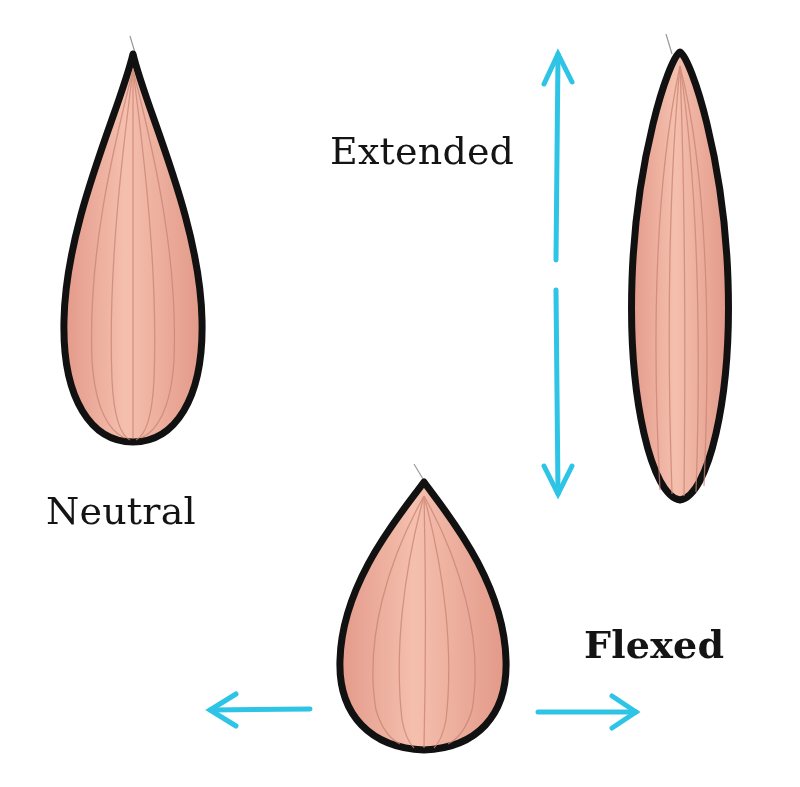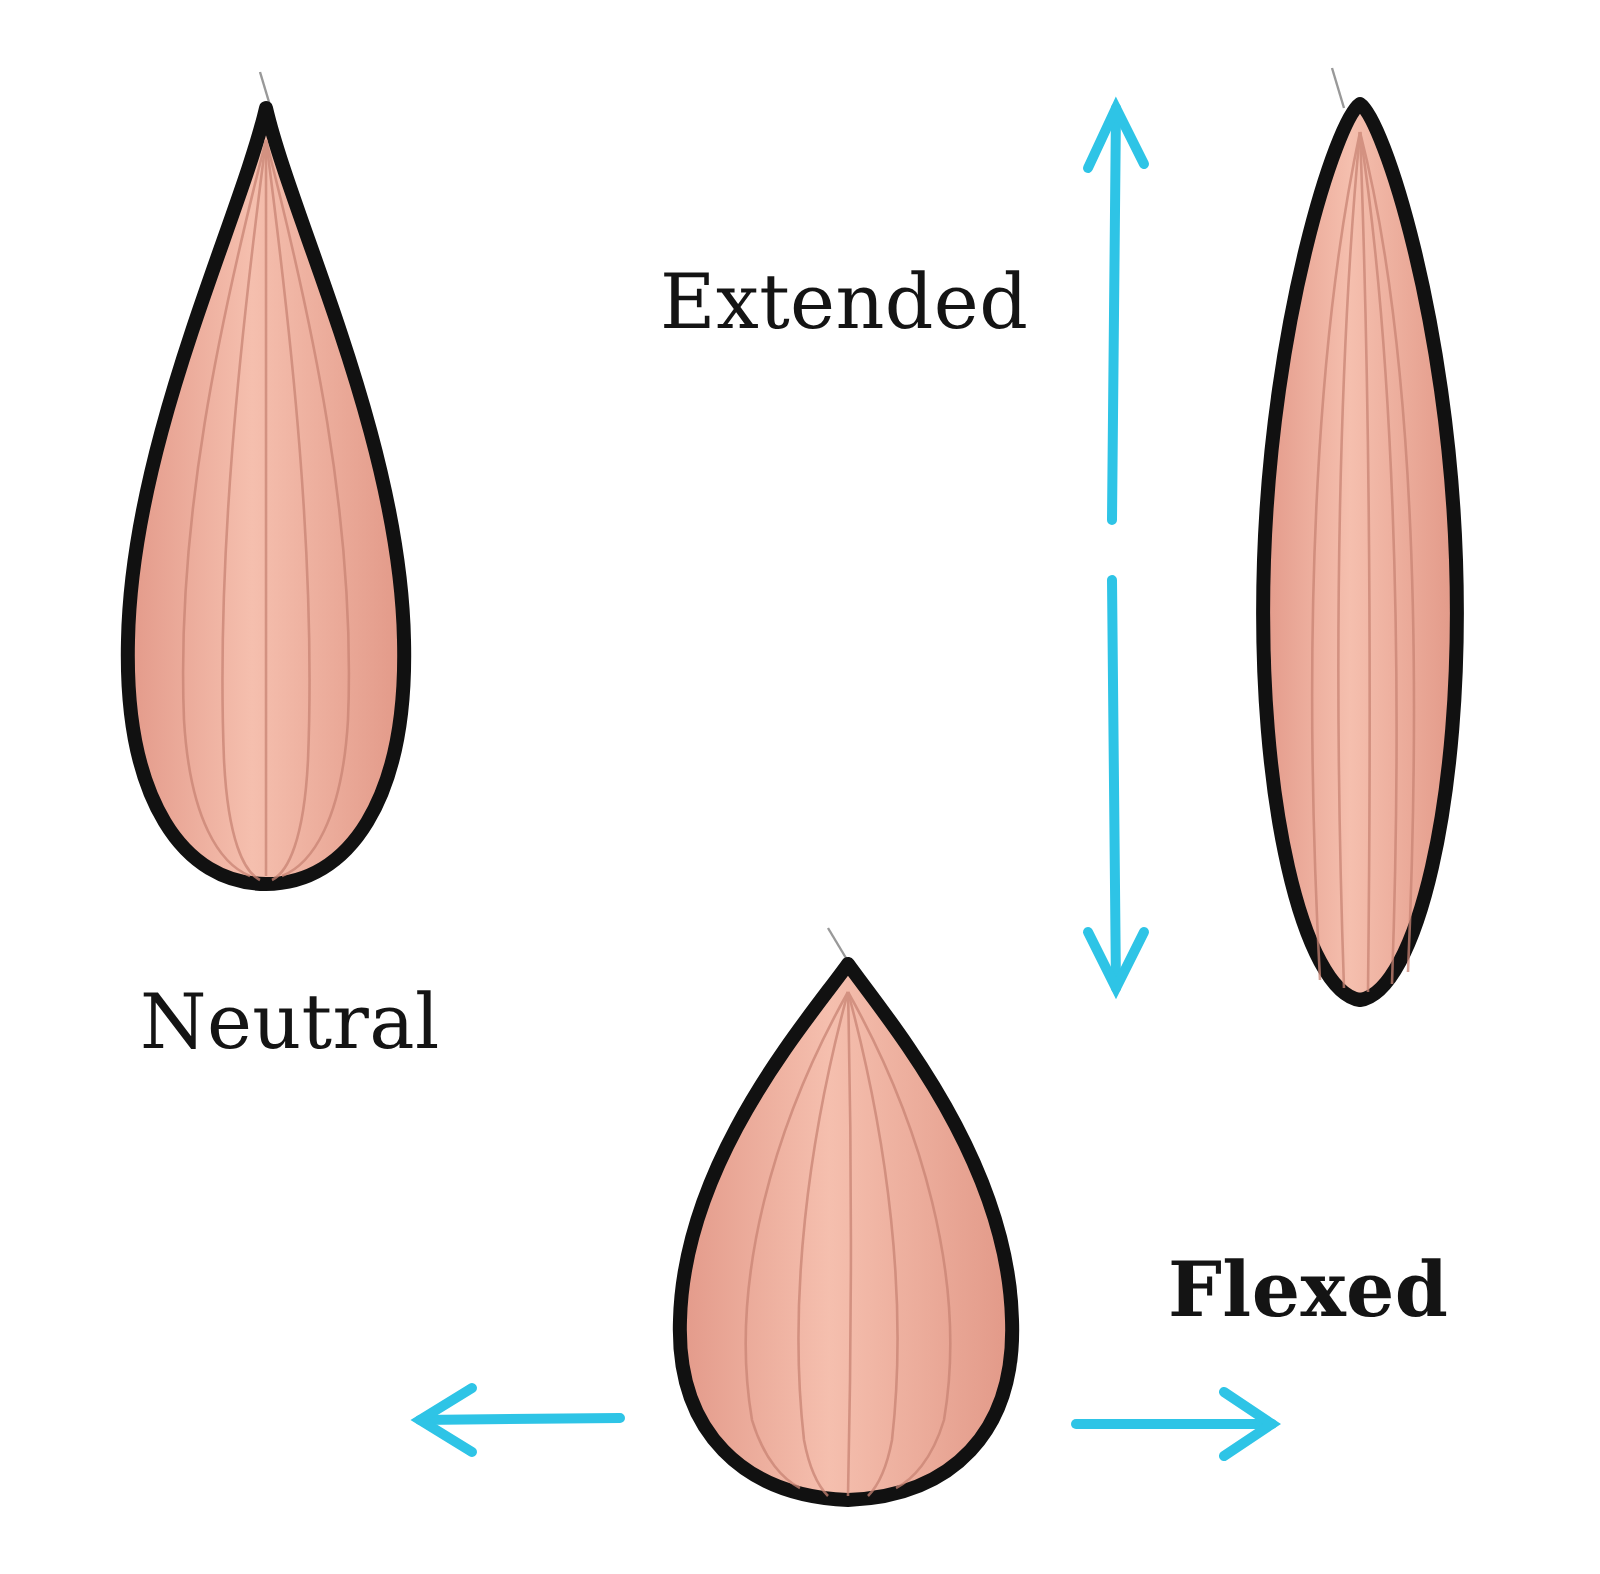--- a/index.html
+++ b/index.html
@@ -8,21 +8,21 @@
     .label {
       position: absolute;
       font-family: "DejaVu Serif", serif;
       color: #141414;
       font-size: 38px;
       letter-spacing: 0.2px;
       line-height: 1;
       white-space: nowrap;
     }
     #lbl-extended { left: 330px; top: 132px; }
-    #lbl-neutral { left: 70px; top: 492px; }
+    #lbl-neutral { left: 46px; top: 492px; }
     #lbl-flexed { left: 584px; top: 626px; font-weight: bold; }
   </style>
 </head>
 <body>
 
 <div class="canvas">
   <svg width="800" height="787" viewBox="0 0 800 787" xmlns="http://www.w3.org/2000/svg">
     <defs>
       <linearGradient id="fillG" x1="0" y1="0" x2="1" y2="0">
         <stop offset="0" stop-color="#e39a8a"></stop>

